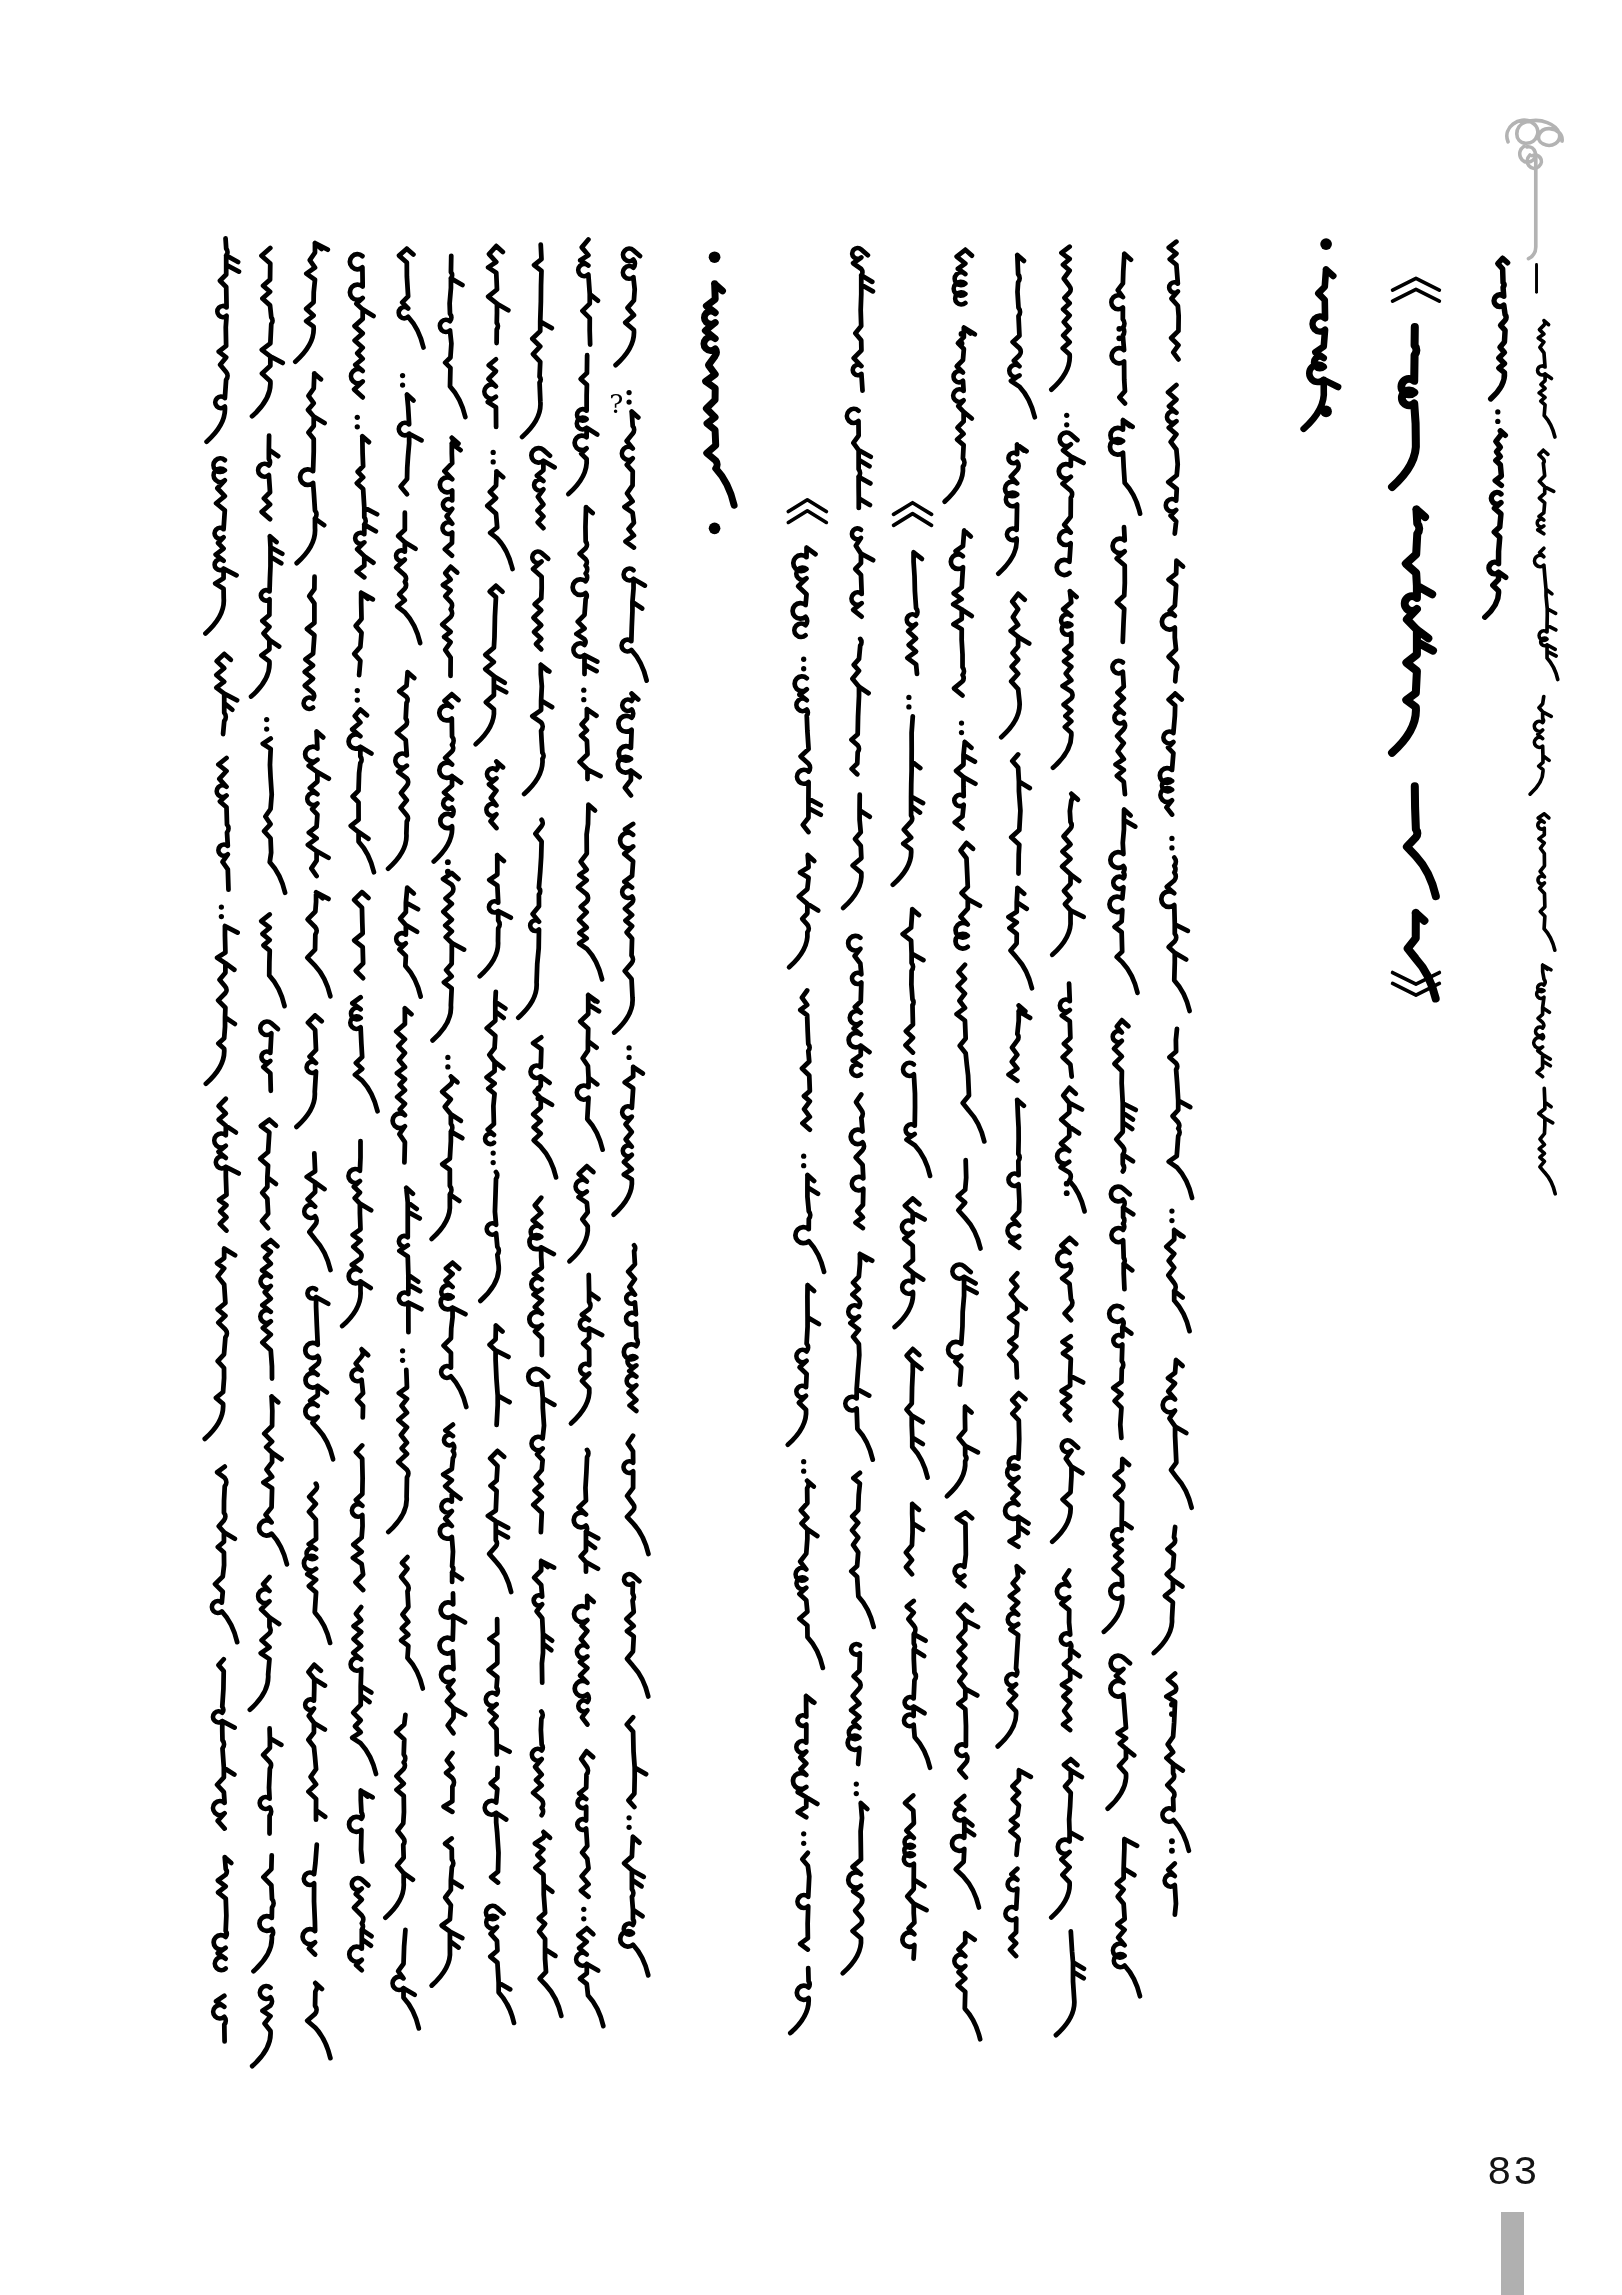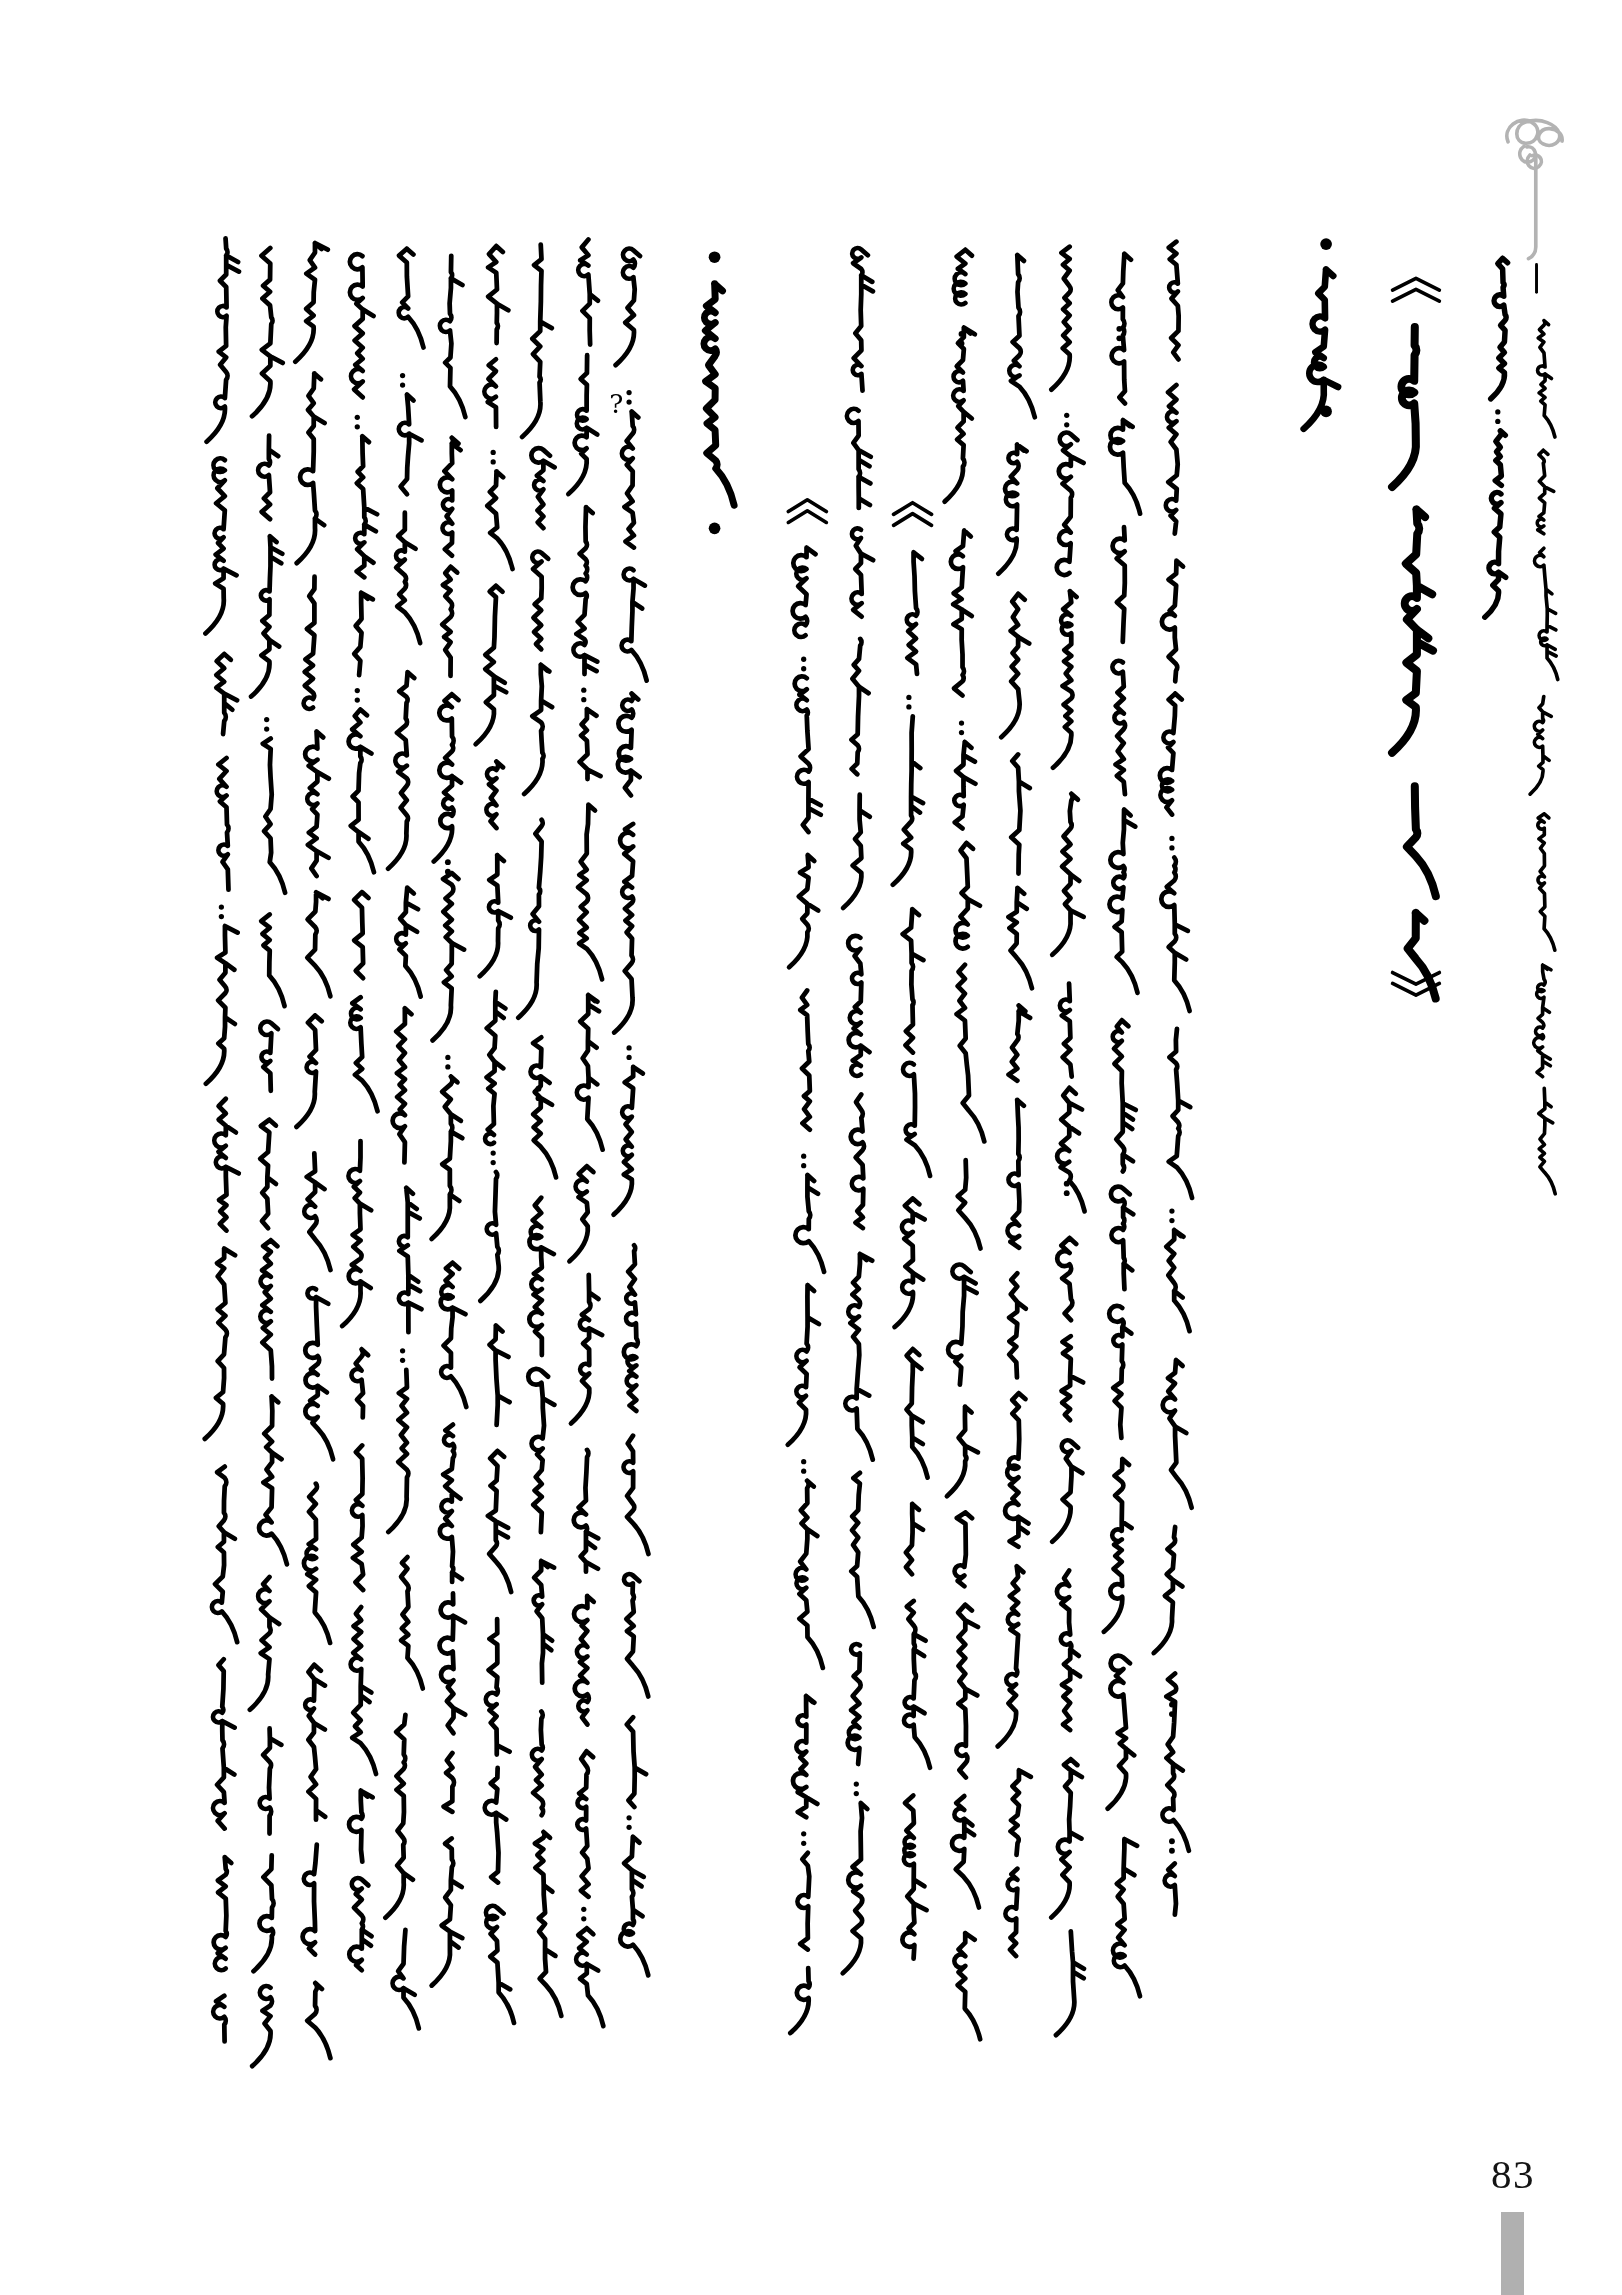--- a/index.html
+++ b/index.html
@@ -1,20 +1,20 @@
 <!DOCTYPE html>
 <html style="font-size:11.7px"><head>
 <meta charset="utf-8">
 <style>
   html,body{margin:0;padding:0;background:#e8e8e8;}
   .page{position:relative;width:1622px;height:2295px;background:#ffffff;overflow:hidden;
         font-family:"DejaVu Serif", serif;}
   .ms{position:absolute;left:0;top:0;width:1622px;height:2295px;}
   .page-number{position:absolute;left:1475px;top:2150px;width:76px;text-align:center;
-        font-family:Liberation Serif, serif;font-size:41px;color:#141414;letter-spacing:1.5px;}
+        font-family:Liberation Mono, monospace;font-size:41px;color:#141414;letter-spacing:1.5px;}
   .footer-bar{position:absolute;left:1501px;top:2212px;width:22.7px;height:83px;}
 </style>
 </head>
 <body>
 
 <div class="page" style="background: rgb(255, 255, 255);">
 
   <svg id="ms" class="ms" viewBox="0 0 2220 3141">
 
     <g id="orn" fill="none" stroke="#b3b3b3" stroke-width="5" stroke-linecap="round">

